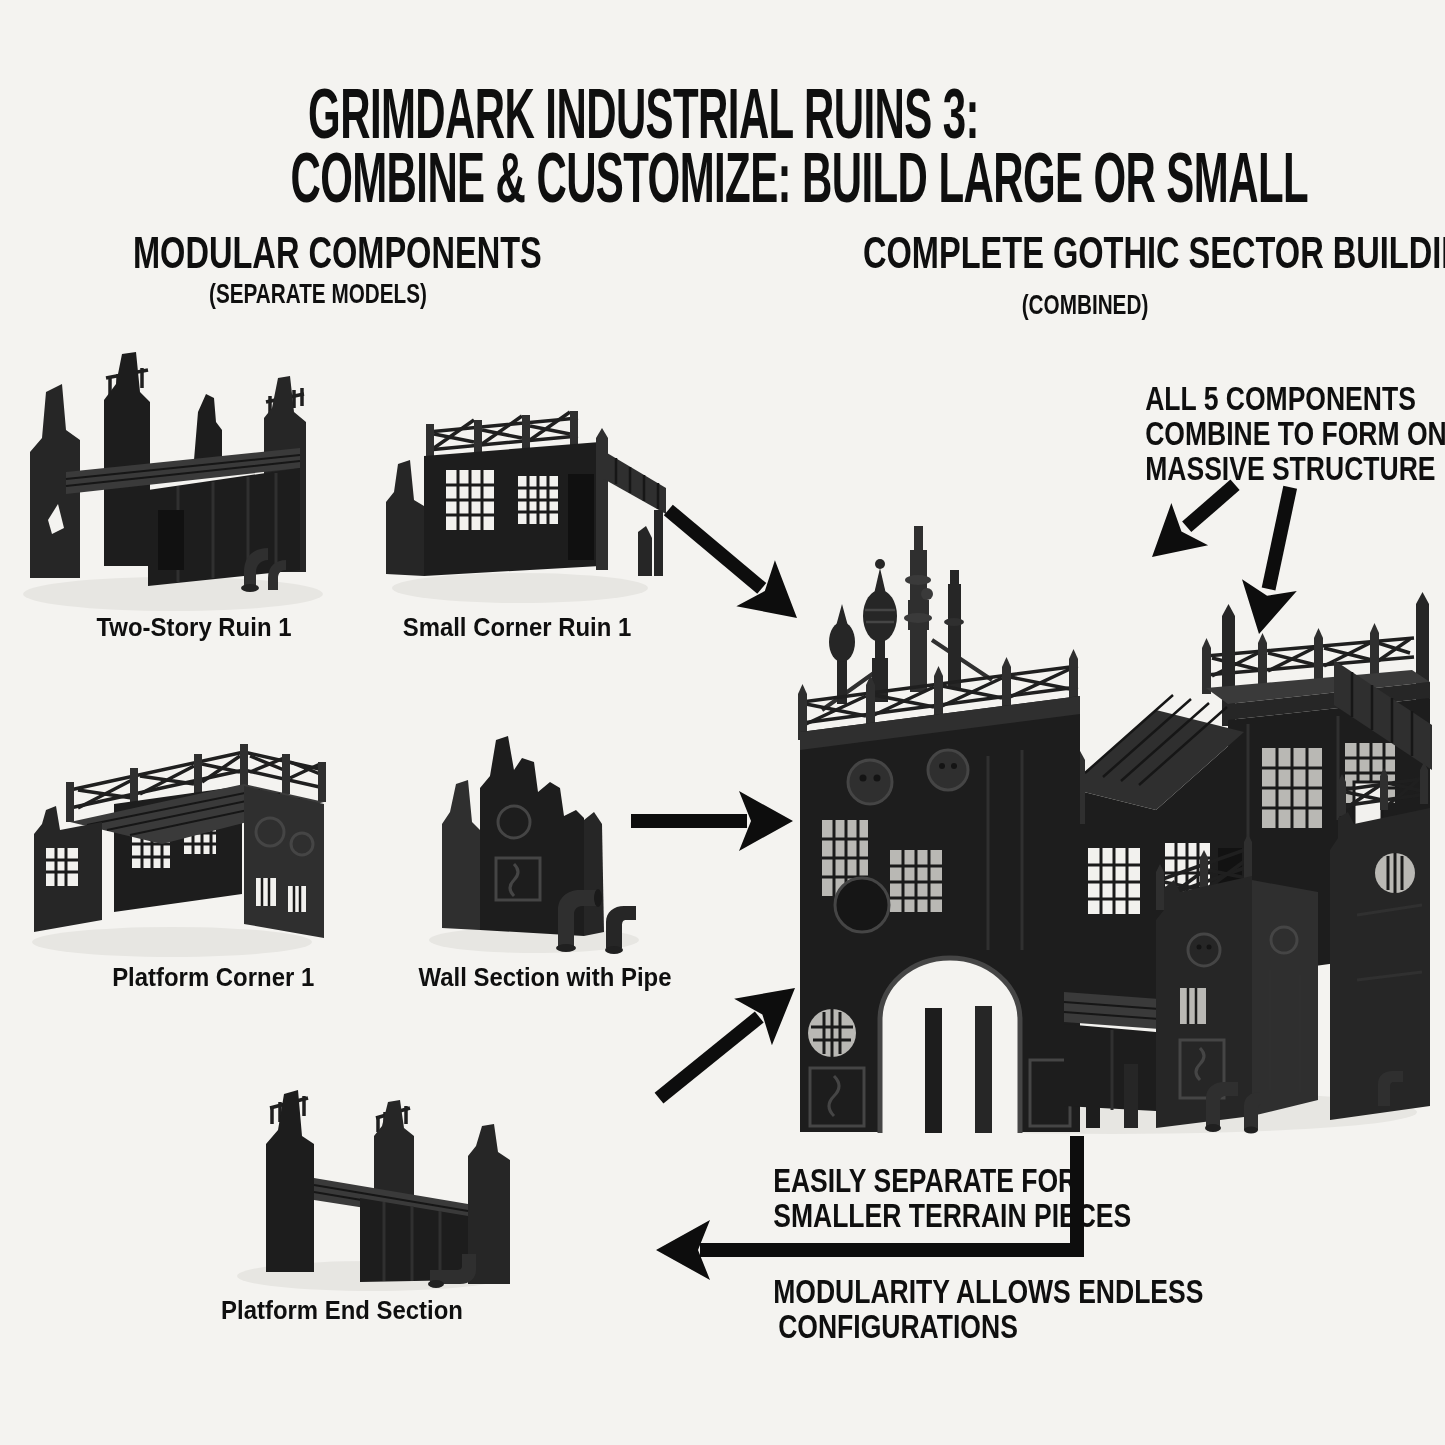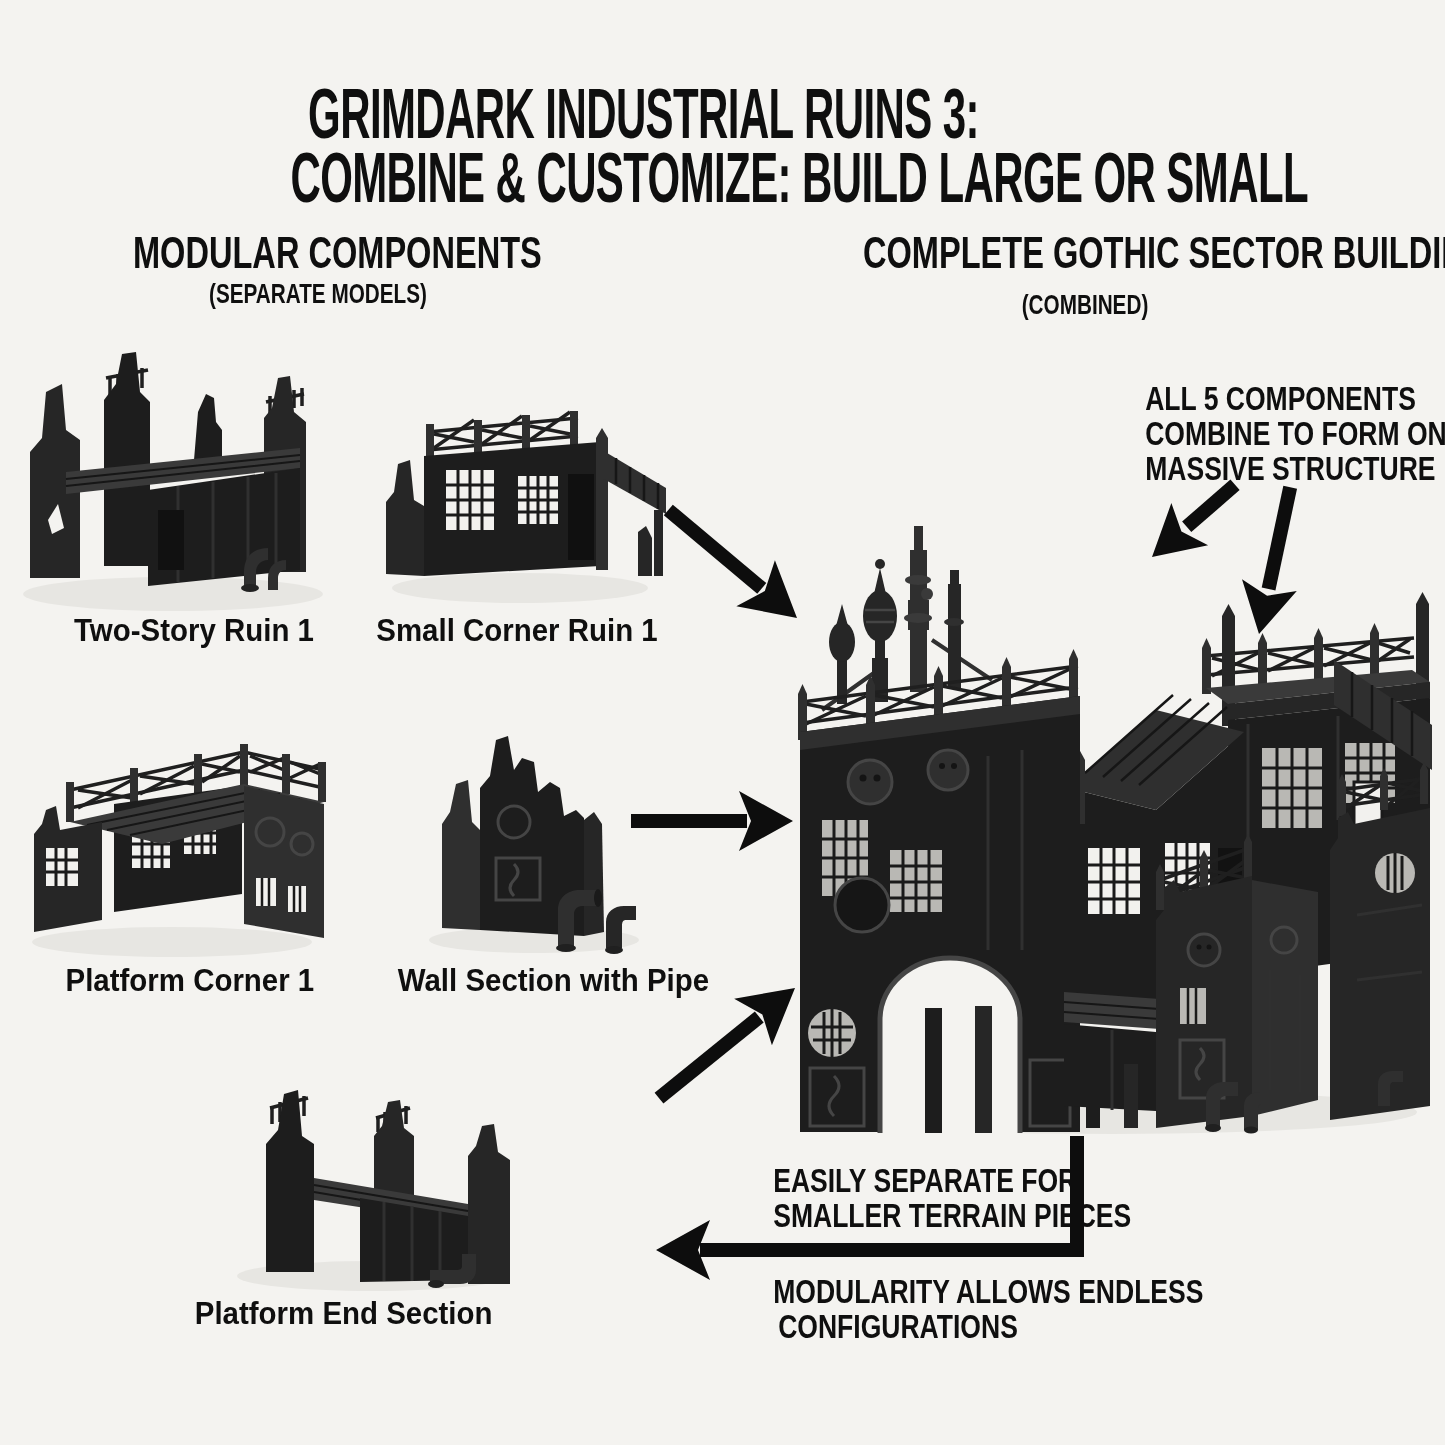--- a/index.html
+++ b/index.html
@@ -12,21 +12,21 @@
   #canvas{position:absolute;inset:0;width:1445px;height:1445px;}
   .txt{position:absolute;text-align:center;font-weight:700;color:#0f0f0f;white-space:nowrap;}
   .line{transform-origin:50% 0;}
   .cx60 .line{transform:scaleX(.60);}
   .cx74 .line{transform:scaleX(.74);}
   .cx78 .line{transform:scaleX(.78);}
   .cx92 .line{transform:scaleX(.92);}
   .title{left:8px;width:1177px;top:82px;font-size:70px;line-height:64px;letter-spacing:-1px;padding-left:47px;}
   .hdr{font-size:44px;line-height:42px;}
   .sub{font-size:28px;line-height:40px;}
-  .lbl{font-size:32px;}
+  .lbl{font-size:26px;}
   .note{font-size:34px;line-height:35px;}
   .model{position:absolute;}
   .model svg{display:block;width:100%;height:100%;}
   
   .s0{fill:#e7e6e2;}
   .k1{fill:#1d1d1d;} .k2{fill:#262626;} .k3{fill:#2f2f2f;} .k4{fill:#3a3a3a;}
   .wf{fill:#f2f1ee;} .wg{fill:#b9b8b4;} .bgc{fill:#f4f3f0;}
   .ol{stroke:#161616;fill:none;} .o2{stroke:#303030;fill:none;} .o3{stroke:#454545;fill:none;}
   .wln{stroke:#1a1a1a;fill:none;}
   .rl{stroke:#1f1f1f;fill:none;stroke-width:3.5;}

